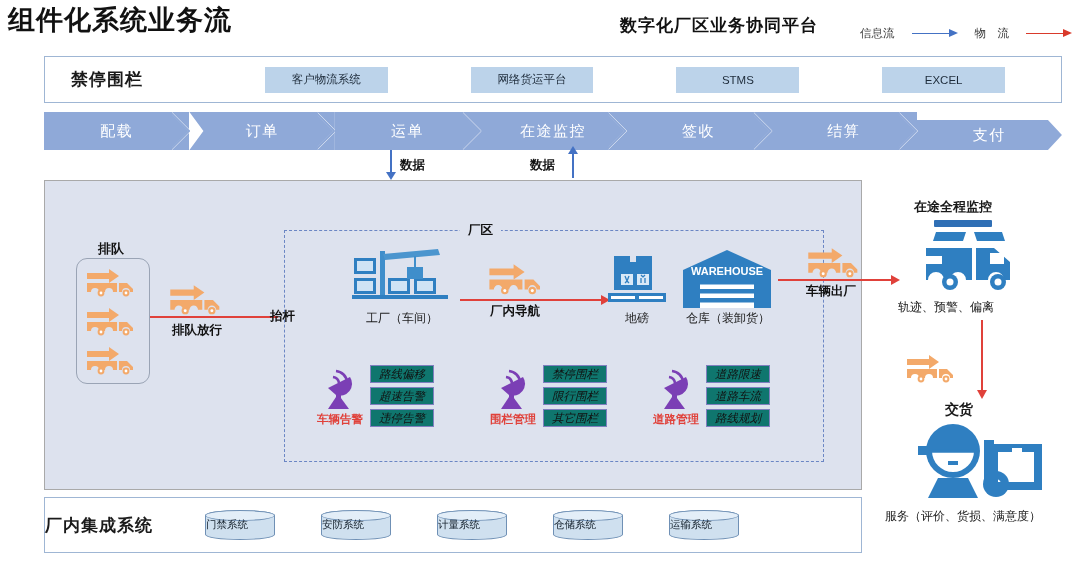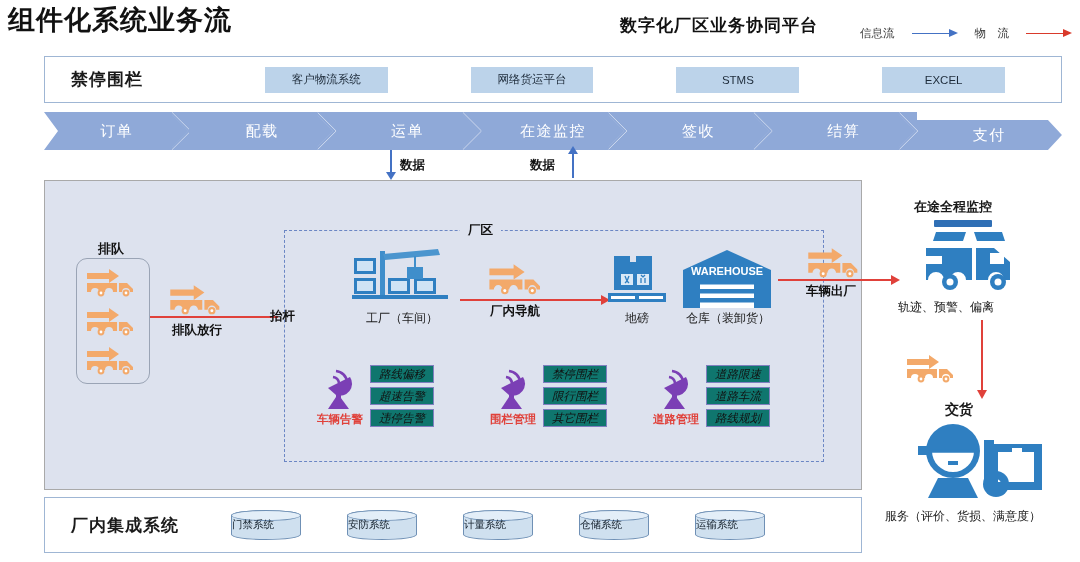--- a/index.html
+++ b/index.html
@@ -237,21 +237,20 @@
   #factory-bar {
     left: 44px; top: 497px;
     width: 818px; height: 56px;
     background: #ffffff;
     border: 1px solid #9fb6d4;
     box-sizing: border-box;
     display: flex;
     align-items: center;
   }
   #factory-title {
-    margin-left: 26px;
     width: 160px;
     font-size: 17px;
     font-weight: bold;
     letter-spacing: 1px;
   }
   .db-chip {
     position: relative;
     width: 70px; height: 30px;
     margin-right: 46px;
     background: #cfe0ef;
@@ -296,22 +295,22 @@
 
 <div class="abs" id="integrable-bar">
   <div id="integrable-title">禁停围栏</div>
   <div class="sys-chip">客户物流系统</div>
   <div class="sys-chip">网络货运平台</div>
   <div class="sys-chip">STMS</div>
   <div class="sys-chip">EXCEL</div>
 </div>
 
 <div class="abs" id="process-band">
+  <div class="chev">配载</div>
   <div class="chev first">订单</div>
-  <div class="chev">配载</div>
   <div class="chev">运单</div>
   <div class="chev">在途监控</div>
   <div class="chev">签收</div>
   <div class="chev">结算</div>
   <div class="chev last">支付</div>
 </div>
 
 <div class="abs data-arrow" style="left:390px; top:150px; height:24px;"></div>
 <div class="abs arrow-head-down" style="left:386px; top:172px;"></div>
 <div class="abs data-label" style="left:400px; top:157px;">数据</div>

